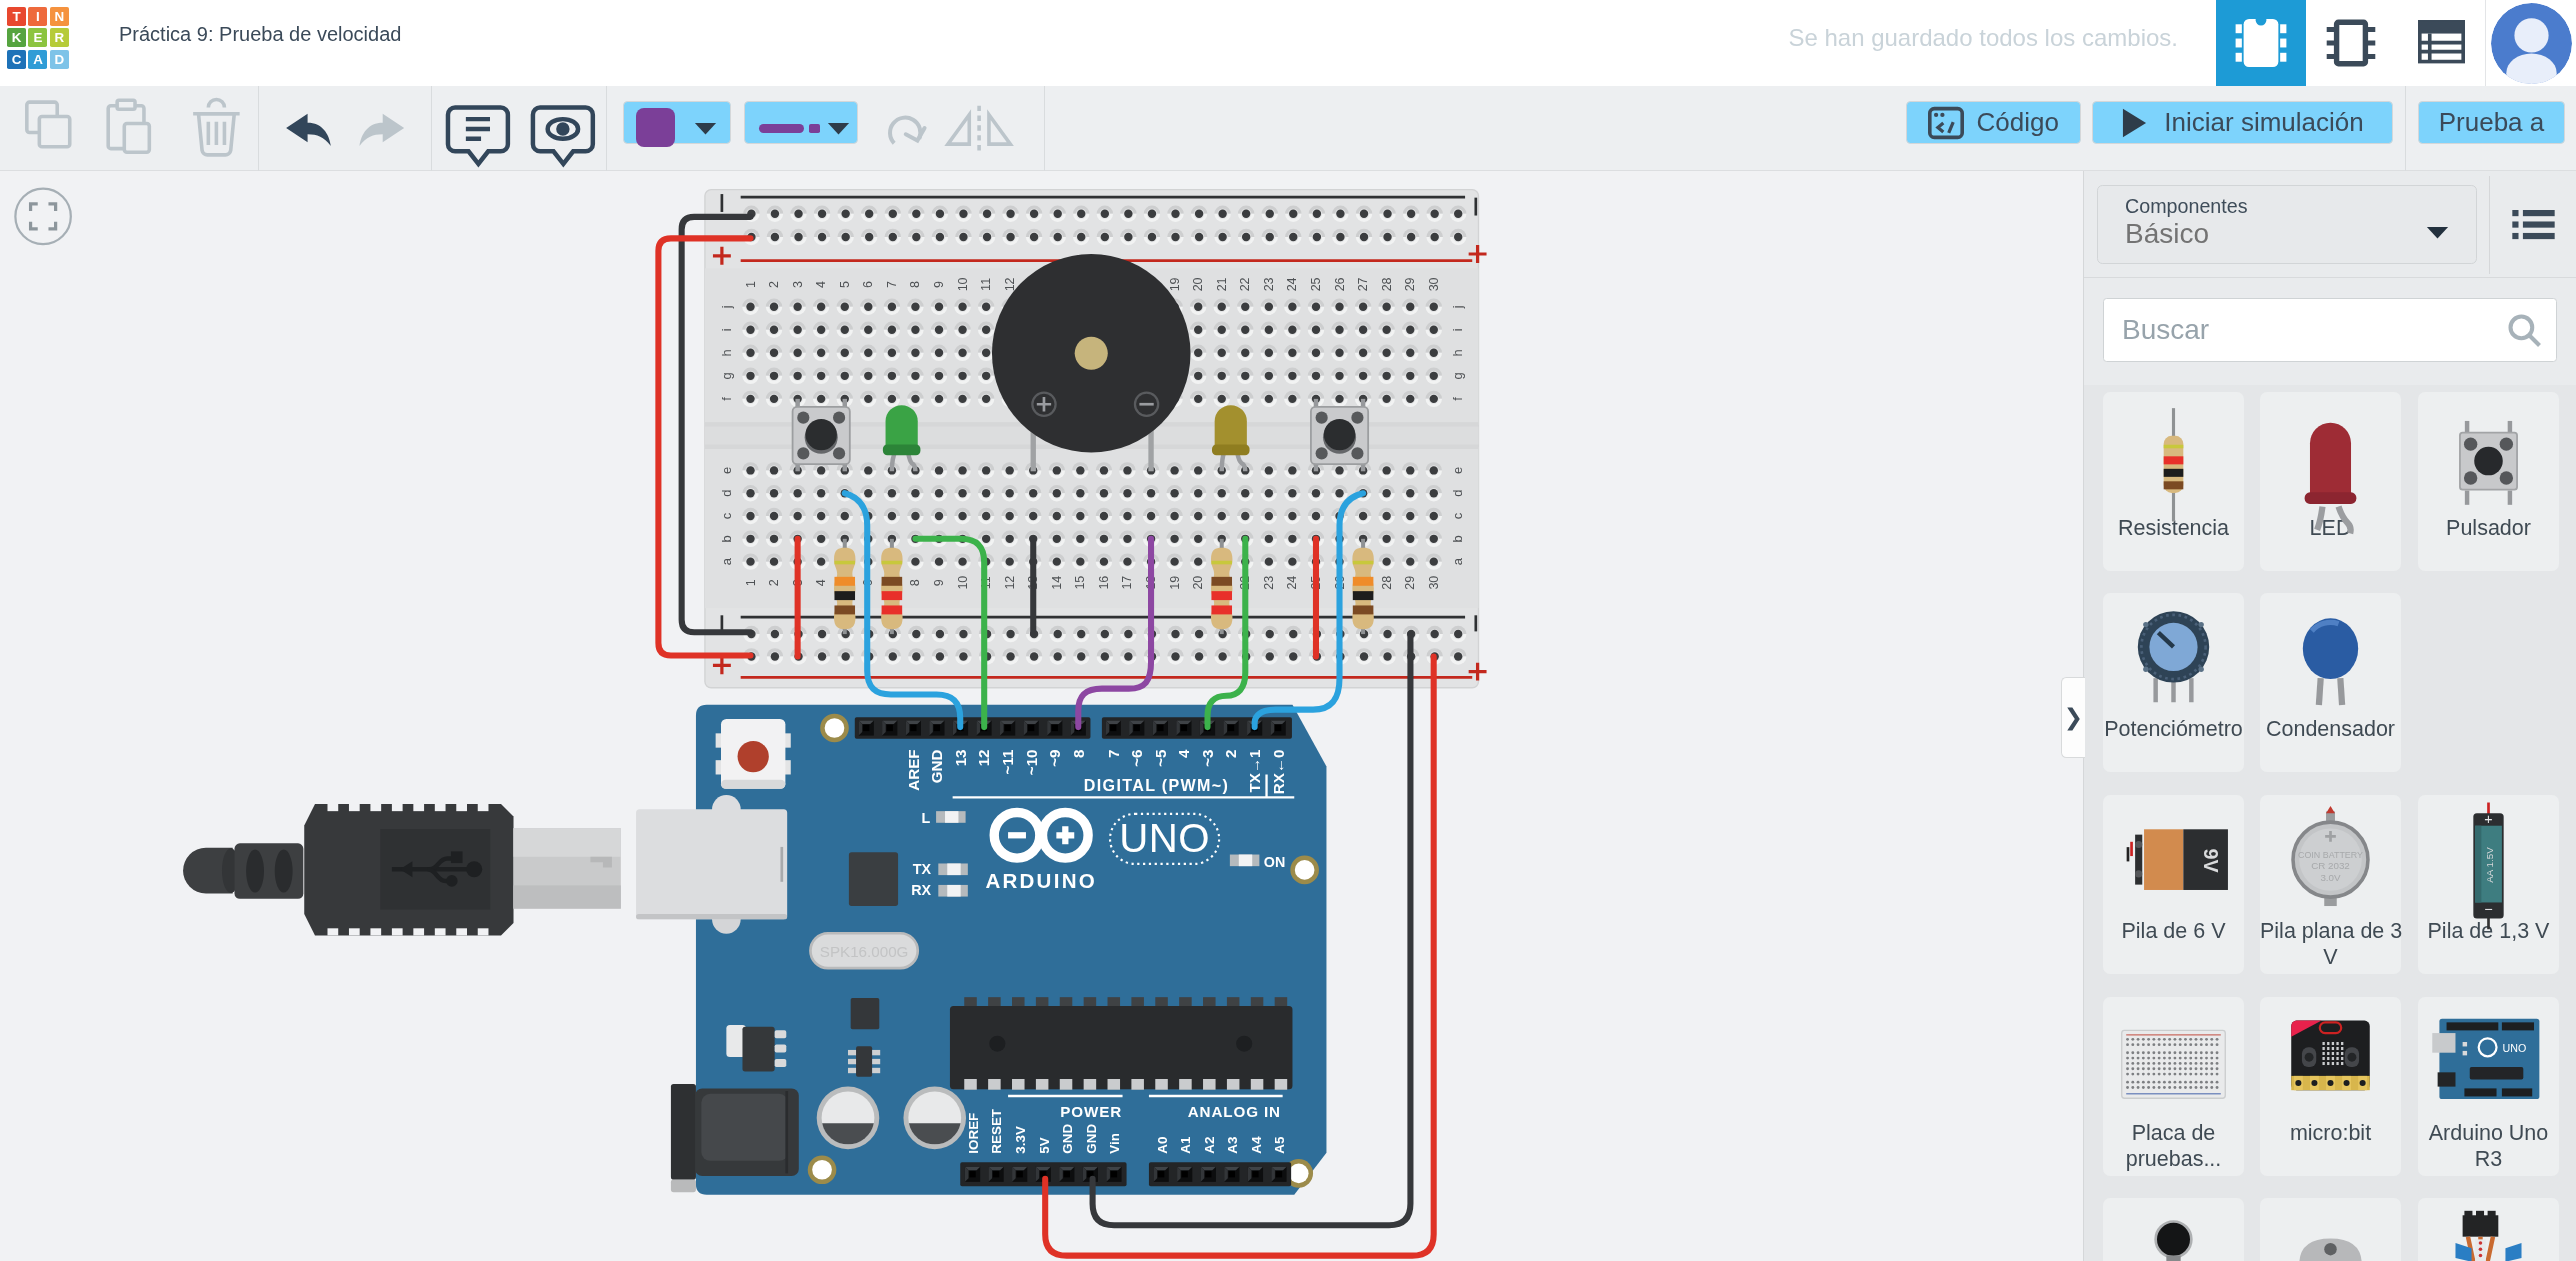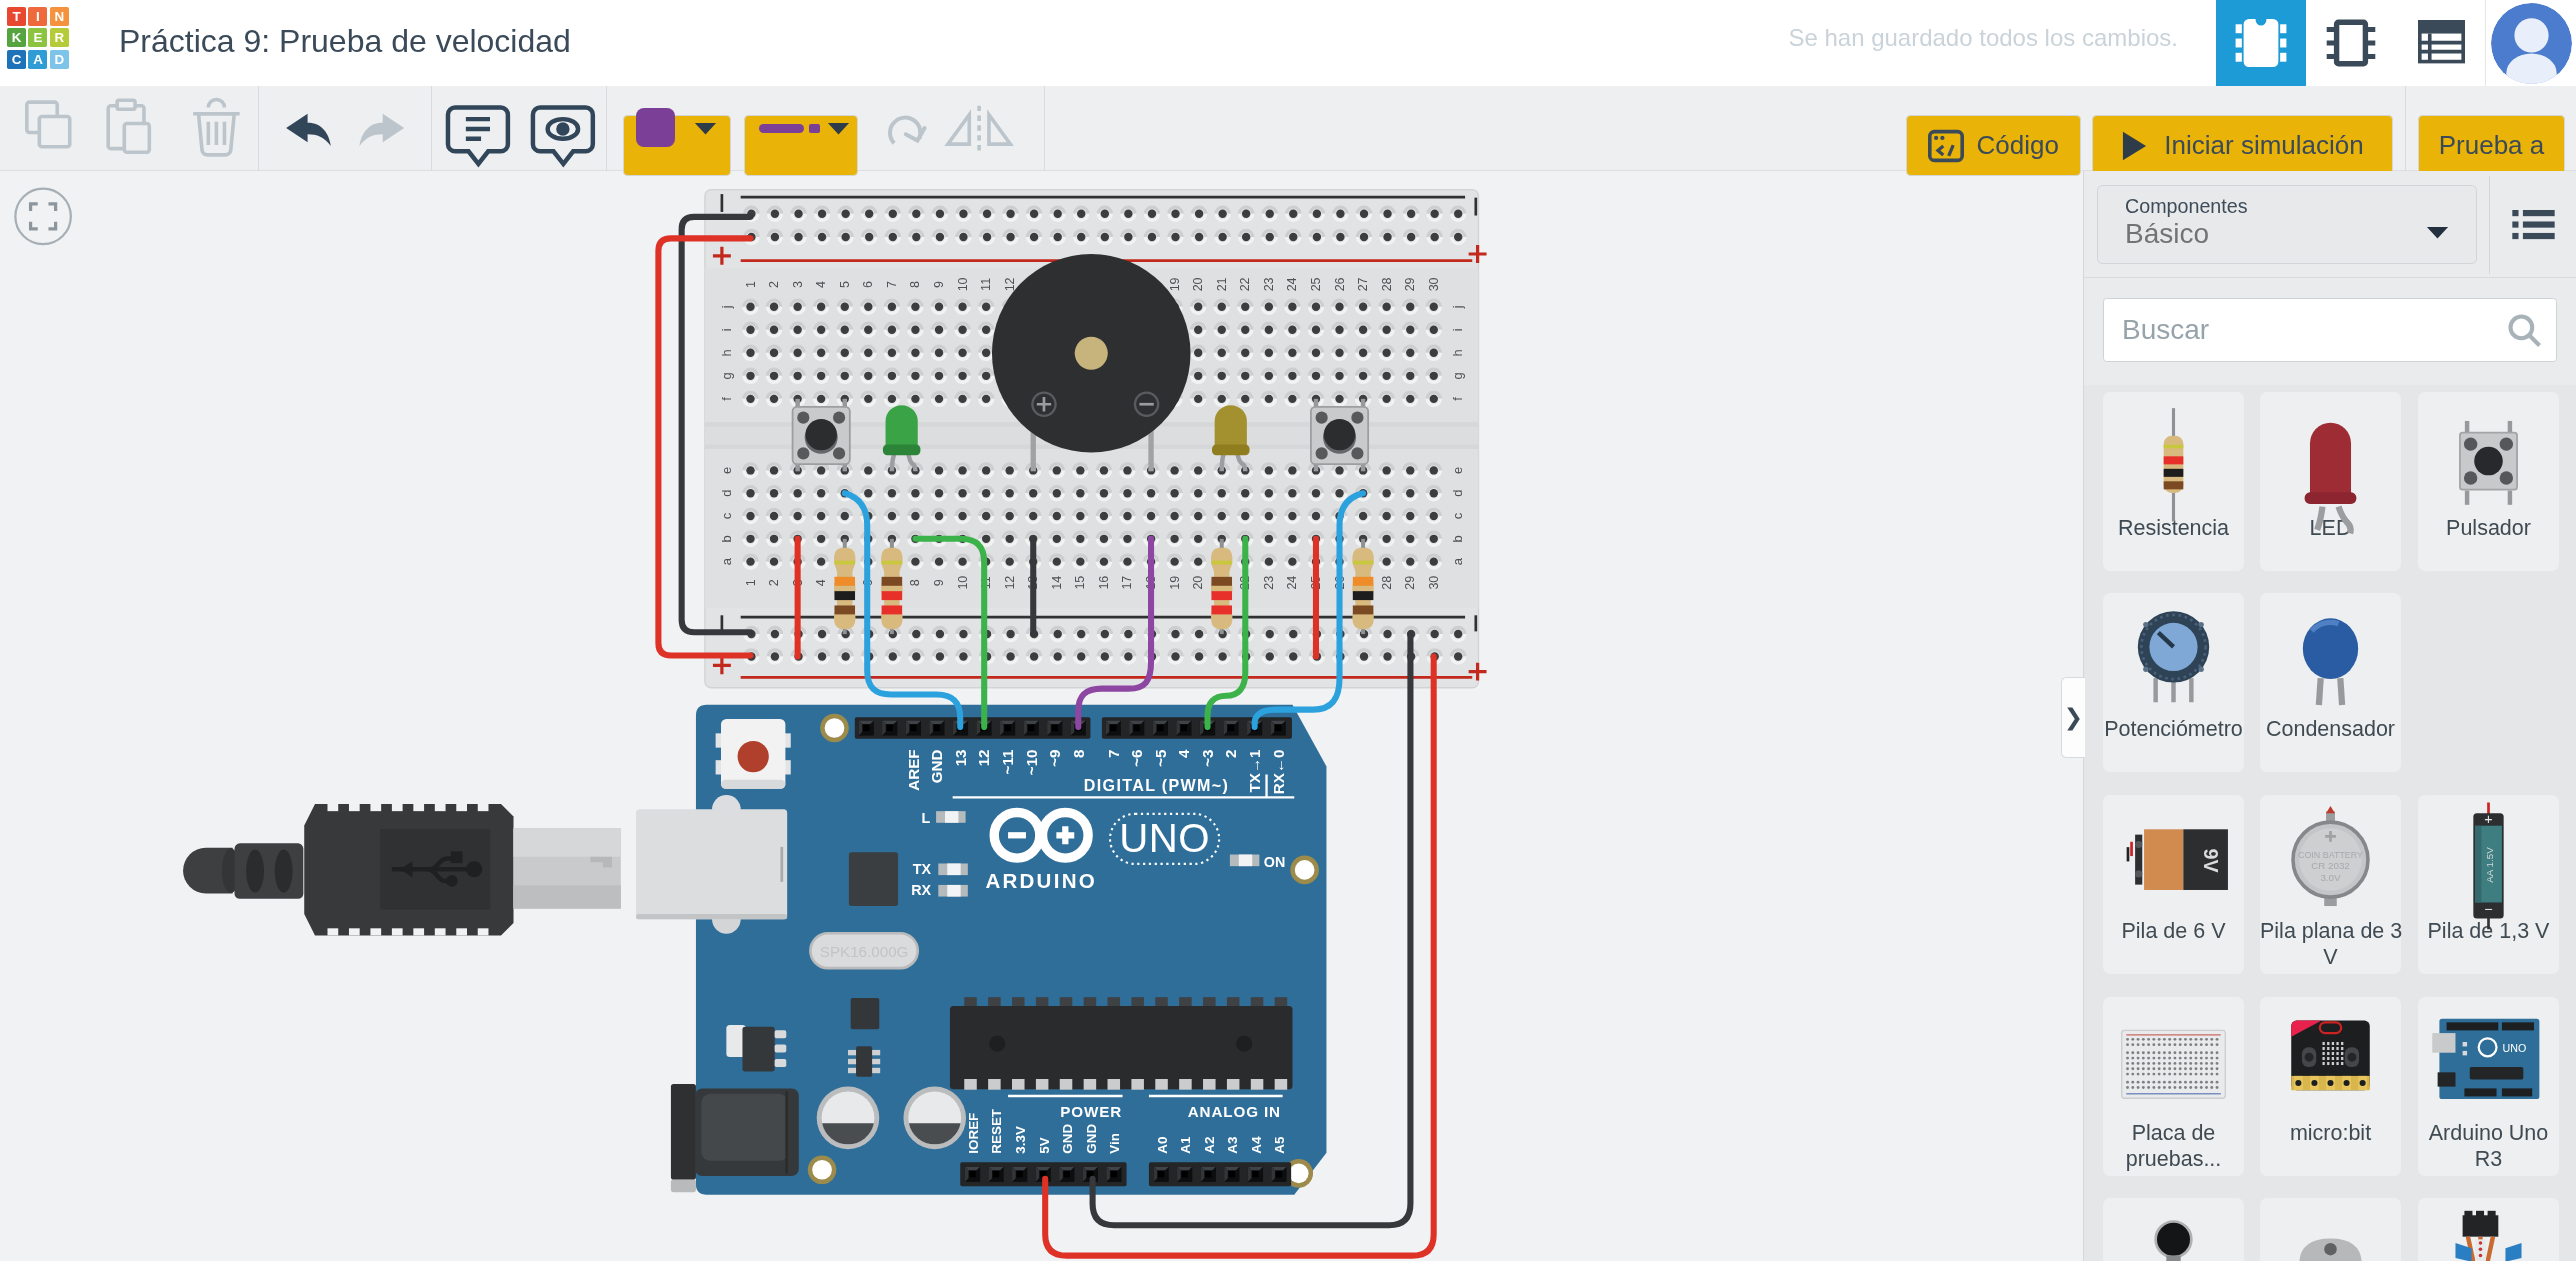--- a/index.html
+++ b/index.html
@@ -2,21 +2,21 @@
 <html style="font-size:14.3px"><head><meta charset="utf-8">
 <style>
 *{margin:0;padding:0;box-sizing:border-box}
 html,body{width:2576px;height:1261px;overflow:hidden;background:#f1f2f4;
  font-family:"Liberation Sans",sans-serif;}
 .abs{position:absolute}
 #topbar{position:absolute;left:0;top:0;width:2576px;height:86px;background:#ffffff;z-index:20}
 #toolbar{position:absolute;left:0;top:86px;width:2576px;height:85px;background:#edeff1;z-index:20;border-bottom:0.9px solid #dcdee0}
 #sidebar{position:absolute;left:2083px;top:171px;width:493px;height:1090px;background:#e9ebed;z-index:20;border-left:0.9px solid #d5d7d9}
 .vdiv{position:absolute;top:0;width:0.9px;height:85px;background:#d9dcde}
-.tbtn{position:absolute;top:29px;height:61px;border:0.9px solid #d4d7d9;border-radius:4.5px;background:#eab308;color:#3b4a59;font-size:26px;display:flex;align-items:center;justify-content:center}
+.tbtn{position:absolute;top:15px;height:43px;border:0.9px solid #d4d7d9;border-radius:4.5px;background:#7dd3fc;color:#3b4a59;font-size:26px;display:flex;align-items:center;justify-content:center}
 .logo{position:absolute;left:7.2px;top:7.2px;width:62px;height:62px;display:grid;grid-template-columns:19px 19px 19px;grid-template-rows:19px 19px 19px;gap:2.3px}
 .logo div{border-radius:1.8px;color:#fff;font-size:13.4px;font-weight:bold;display:flex;align-items:center;justify-content:center}
 .card{position:absolute;width:141px;height:179px;background:#edeff0;border-radius:7.2px}
 .card .lbl{position:absolute;left:0;bottom:16px;width:100%;text-align:center;color:#3f4a53;font-size:21.5px;line-height:26px;white-space:nowrap}
 </style></head>
 <body>
 
 <svg class="abs" style="left:0;top:0;z-index:1" width="2576" height="1261" viewBox="0 0 2880 1410">
 <circle cx="48" cy="242" r="31" fill="none" stroke="#a6afb5" stroke-width="2.5"></circle>
     <g stroke="#8d969c" stroke-width="3.6" fill="none">
@@ -578,21 +578,21 @@
       <div style="background:#e8482f">T</div>
       <div style="background:#ee6a3c">I</div>
       <div style="background:#f5923e">N</div>
       <div style="background:#56a440">K</div>
       <div style="background:#8cc43f">E</div>
       <div style="background:#b6cb39">R</div>
       <div style="background:#1e72b8">C</div>
       <div style="background:#2f9cd6">A</div>
       <div style="background:#7ec3e8">D</div>
     </div>
-    <div class="abs" style="left:119px;top:23px;font-size:32px;color:#3b4a59">Práctica 9: Prueba de velocidad</div>
+    <div class="abs" style="left:119px;top:23px;font-size:20px;color:#3b4a59">Práctica 9: Prueba de velocidad</div>
     <div class="abs" style="right:398px;top:24px;font-size:24px;color:#c9d3d9">Se han guardado todos los cambios.</div>
     <div class="abs" style="left:2216px;top:0;width:90px;height:86px;background:#1d9bd6"></div>
     <svg class="abs" style="left:2216px;top:0" width="90" height="86" viewBox="0 0 101 96">
       <rect x="31" y="21" width="39" height="54" rx="6" fill="#fff"></rect>
       <path d="M44.5 21 h12 v1.5 a 6 6 0 0 1 -12 0 z" fill="#1d9bd6"></path>
       <g fill="#fff">
         <rect x="22" y="27" width="7" height="10"></rect>
         <rect x="22" y="43" width="7" height="10"></rect>
         <rect x="22" y="59" width="7" height="10"></rect>
         <rect x="72" y="27" width="7" height="10"></rect>

